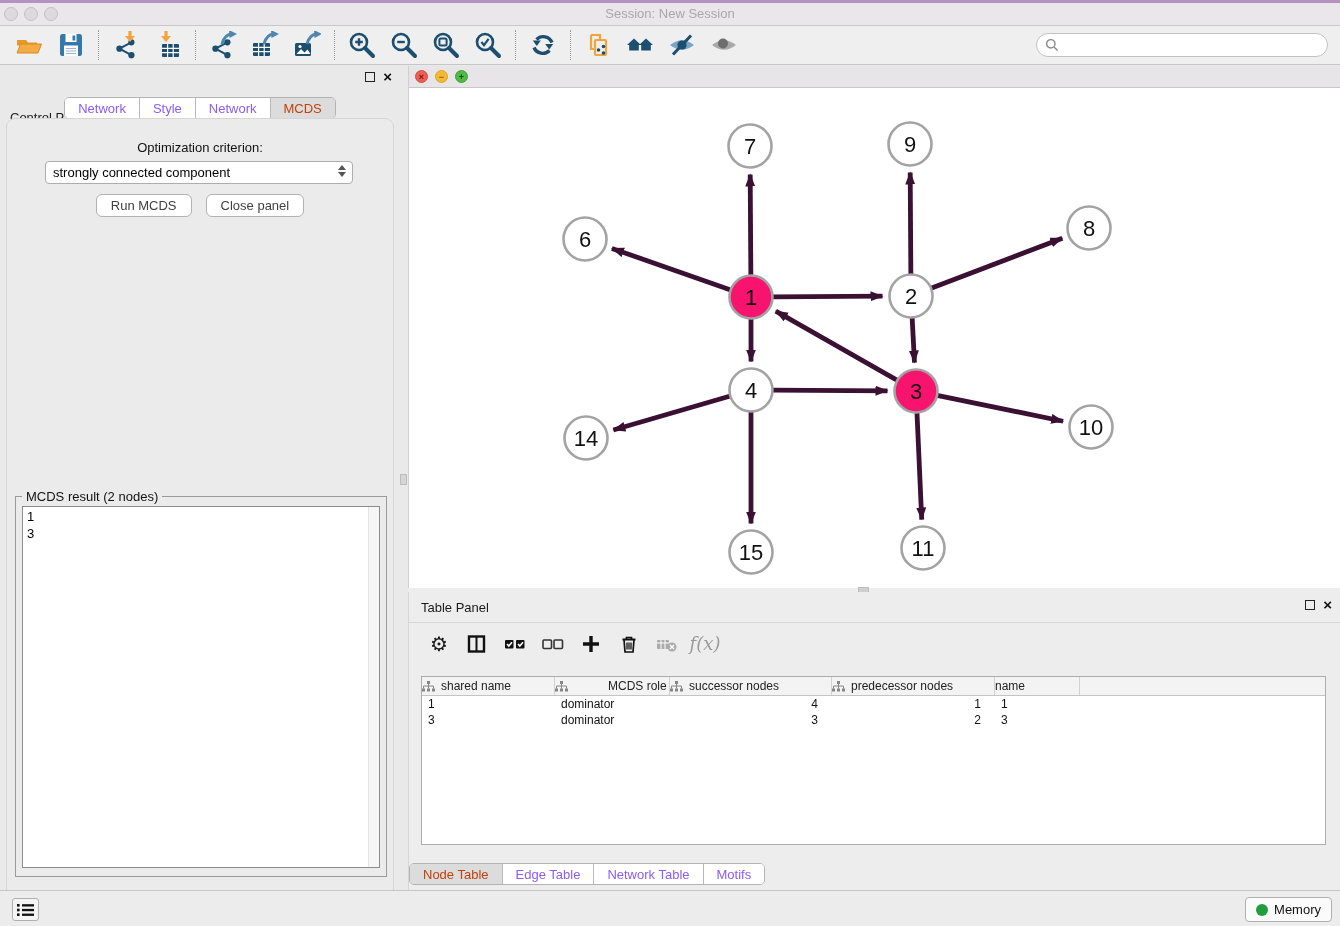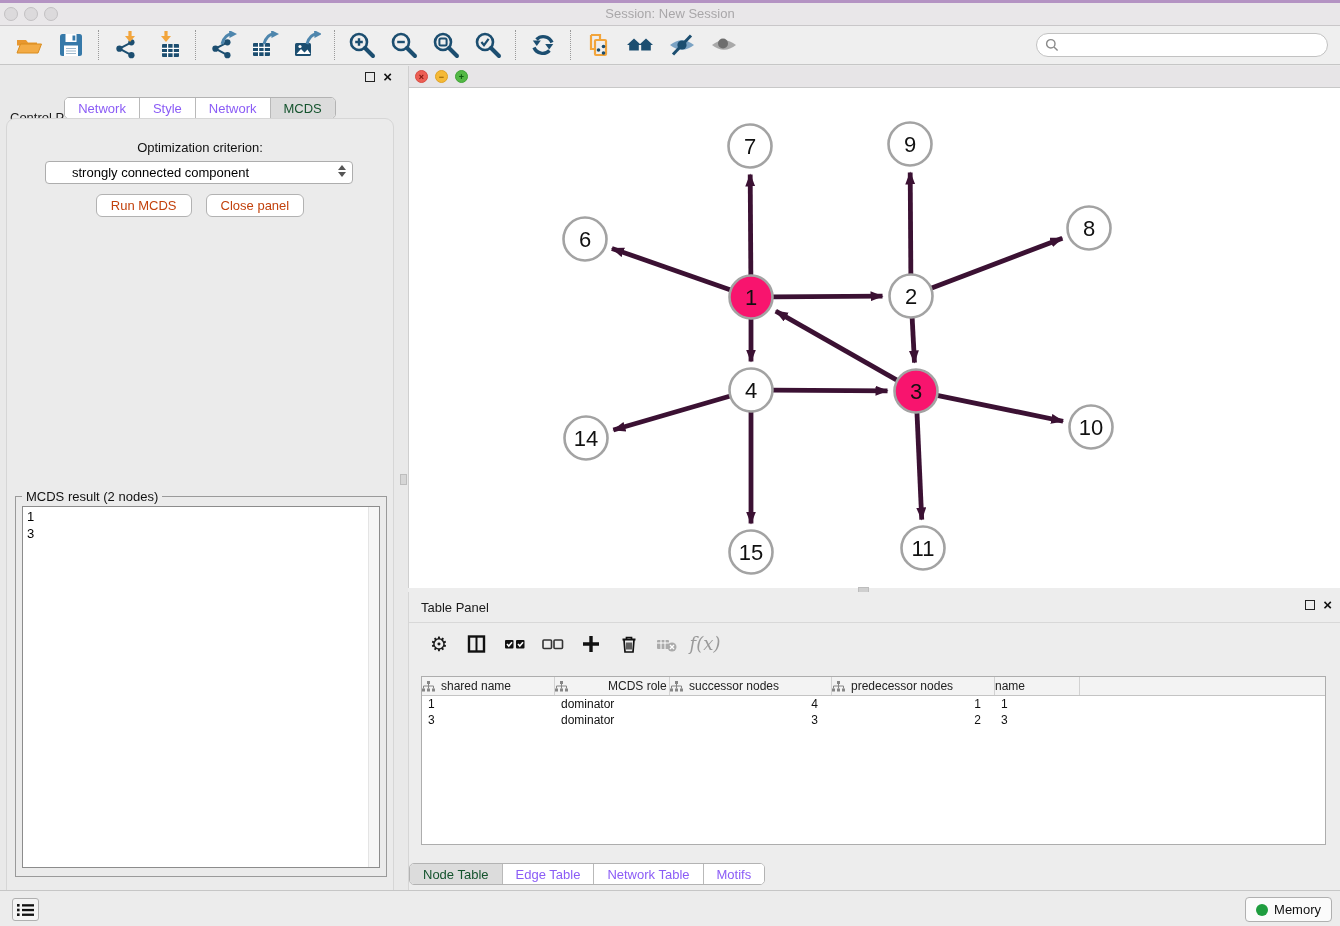--- a/index.html
+++ b/index.html
@@ -23,31 +23,31 @@
   .control-panel { position:absolute; left:0; top:66px; width:400px; height:824px; background:#e9e9e9; }
   .panel-titlerow { position:absolute; left:0; top:0; width:100%; height:26px; }
   .panel-title { position:absolute; left:10px; top:6px; font-size:13px; color:#1a1a1a;margin-top:38px; }
   .win-icons { position:absolute; right:8px; top:4px; display:flex; gap:8px; align-items:center; }
   .ic-float { width:10px; height:10px; border:1.6px solid #222; display:inline-block; cursor:pointer; }
   .ic-close { font-size:15px; font-weight:bold; color:#111; line-height:14px; cursor:pointer; }
 
   .seg-group { display:flex; border:1px solid #b3b3b3; border-radius:5px; overflow:hidden; background:#fff; height:22px; }
   .seg { font-size:13px; color:#8b5cf6; padding:3px 13px; border-right:1px solid #b9b9b9; background:#fff; white-space:nowrap; cursor:pointer; }
   .seg:last-child { border-right:none; }
-  .seg.active { background:#dcdcdc; color:#14532d; }
+  .seg.active { background:#dcdcdc; color:#c2410c; }
   .cp-tabs { position:absolute; top:31px; left:0; width:100%; display:flex; justify-content:center; }
 
   .cp-body { position:absolute; left:6px; top:52px; width:388px; height:912px; background:#ebebeb; border:1px solid #d6d6d6; border-radius:9px; }
   .opt-label { position:absolute; top:21px; width:100%; text-align:center; font-size:13px; color:#111; }
-  .dropdown { position:absolute; left:38px; top:42px; width:308px; height:23px; background:#fff; border:1px solid #adadad; border-radius:4px; display:flex; align-items:center; padding-left:26px; font-size:13px; cursor:pointer; }
+  .dropdown { position:absolute; left:38px; top:42px; width:308px; height:23px; background:#fff; border:1px solid #adadad; border-radius:4px; display:flex; align-items:center; padding-left:7px; font-size:13px; cursor:pointer; }
   .stepper { position:absolute; right:6px; top:3px; display:flex; flex-direction:column; gap:2px; align-items:center; }
   .tri-up { width:0; height:0; border-left:4px solid transparent; border-right:4px solid transparent; border-bottom:5px solid #555; }
   .tri-down { width:0; height:0; border-left:4px solid transparent; border-right:4px solid transparent; border-top:5px solid #555; }
   .btn-row { position:absolute; top:75px; width:100%; display:flex; justify-content:center; gap:14px; }
-  .mac-btn { background:#fff; border:1px solid #b2b2b2; border-radius:6px; font-size:13px; color:#c2410c; padding:3px 14px; height:23px; cursor:pointer; font-family:"Liberation Sans",sans-serif; }
+  .mac-btn { background:#fff; border:1px solid #b2b2b2; border-radius:6px; font-size:13px; color:#404040; padding:3px 14px; height:23px; cursor:pointer; font-family:"Liberation Sans",sans-serif; }
 
   .groupbox { position:absolute; left:8px; top:377px; width:372px; height:381px; border:1px solid #9a9a9a;padding-left:41px; }
   .groupbox-legend { position:absolute; left:6px; top:-8px; background:#ebebeb; padding:0 4px; font-size:13px; color:#111; }
   .result-area { position:absolute; left:6px; top:9px; right:6px; bottom:8px; background:#fff; border:1px solid #8c8c8c; font-size:13px; line-height:17px; padding:1px 4px; white-space:pre; overflow:hidden; }
   .result-scroll { position:absolute; right:0; top:0; width:11px; height:100%; background:#f6f6f6; border-left:1px solid #e4e4e4; }
 
   
   .vsplit-handle { position:absolute; left:400px; top:474px; width:7px; height:11px; background:#d6d6d6; border:1px solid #bdbdbd; cursor:col-resize; }
 
   

